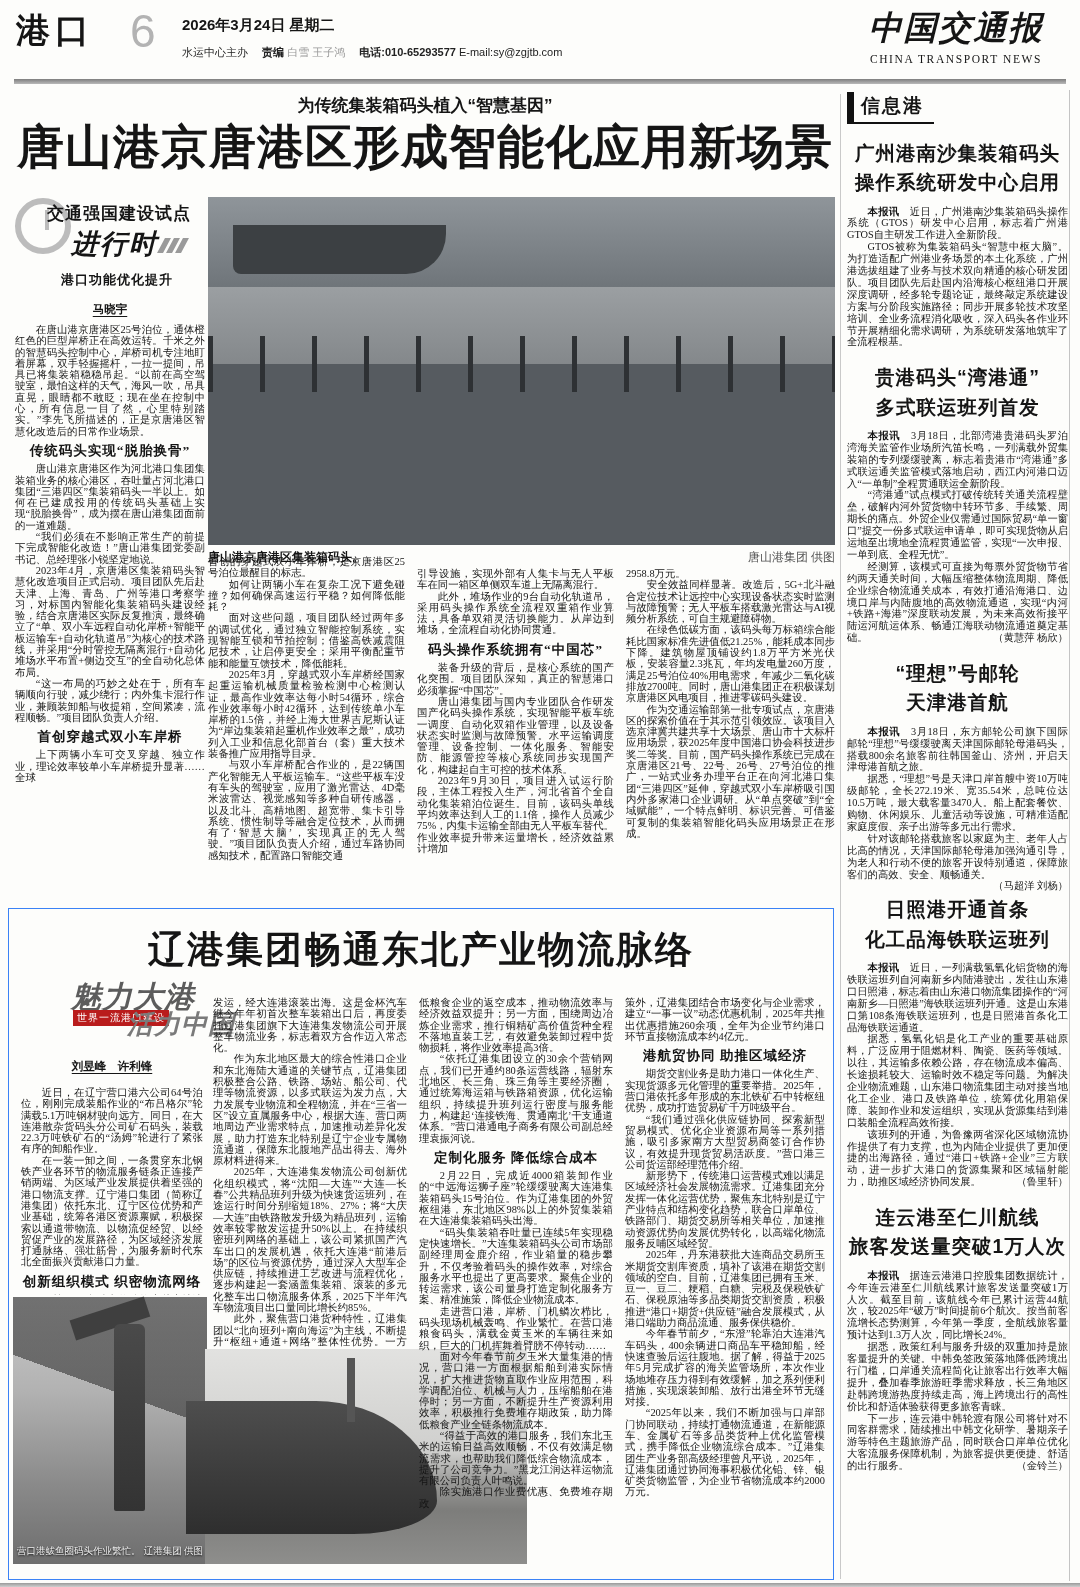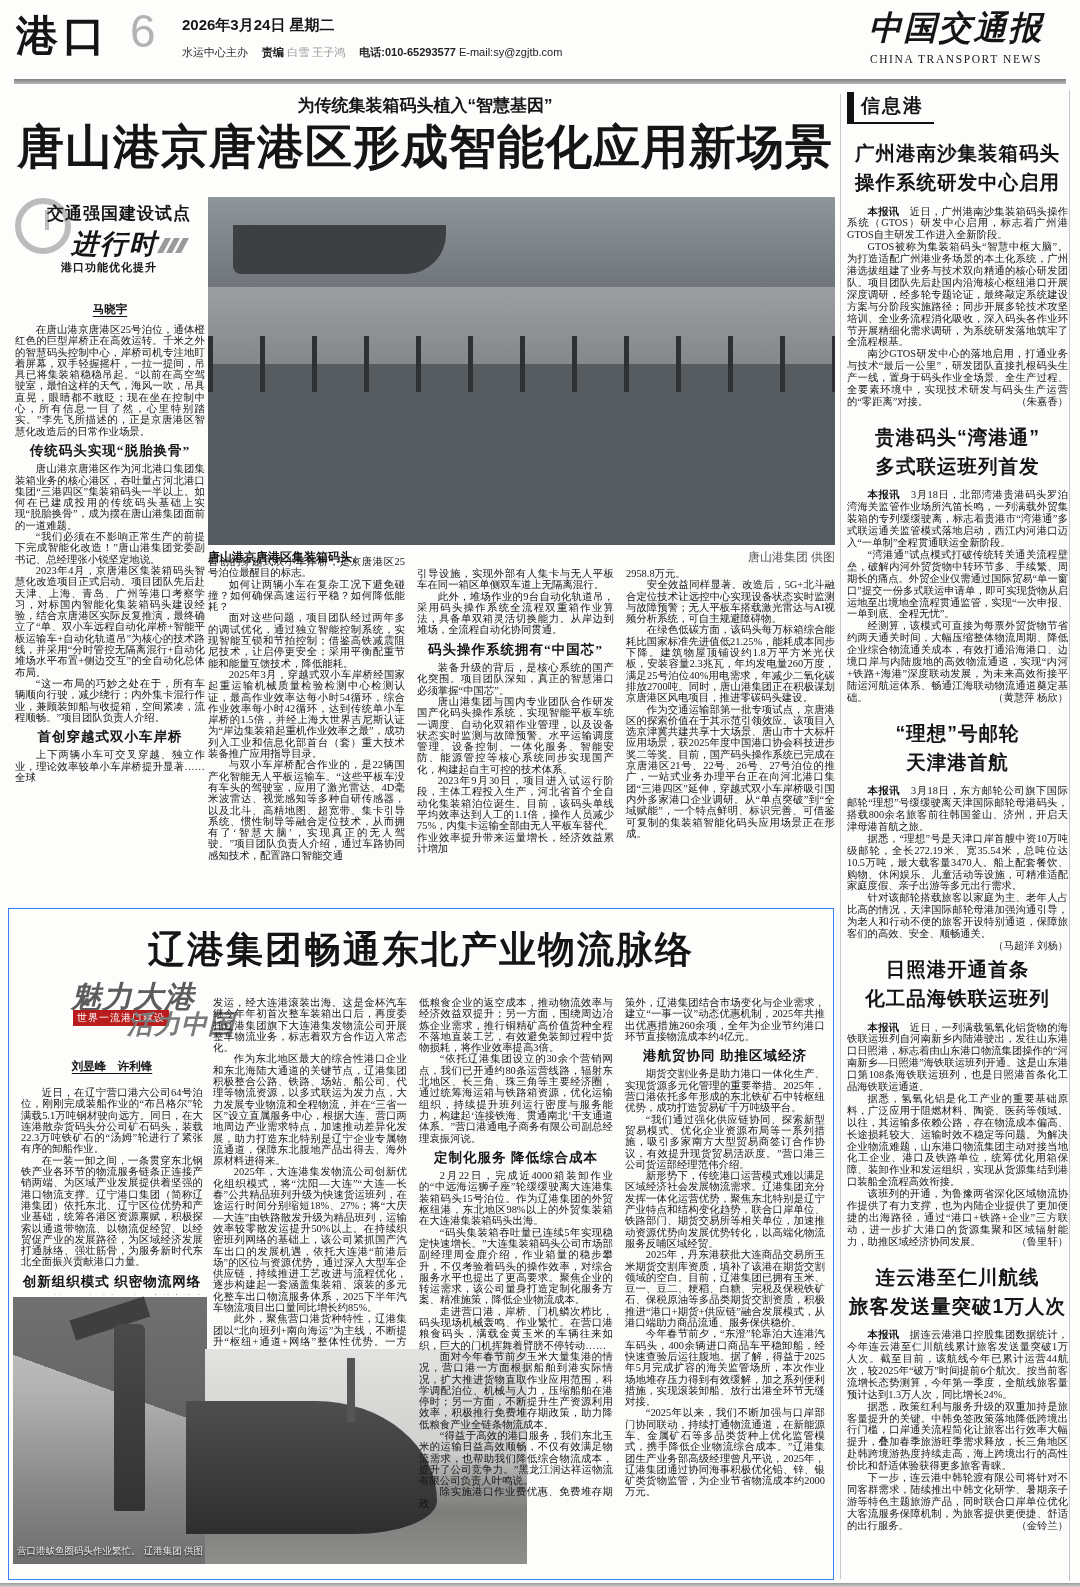--- a/index.html
+++ b/index.html
@@ -2,21 +2,21 @@
 <html><head>
 <meta charset="utf-8">
 <style>
   html,body{margin:0;padding:0;background:#e8e8e6;}
   .page{position:relative;width:1080px;height:1587px;background:#fdfdfb;margin:0 auto;overflow:hidden;
         font-family:"Liberation Serif","DejaVu Serif",serif;color:#151515;}
   [data-name]{box-sizing:border-box;}
 
   
   .m-section{position:absolute;left:16px;top:8px;font-family:"Liberation Sans","DejaVu Sans",sans-serif;
-             font-weight:900;font-size:42px;letter-spacing:5px;}
+             font-weight:900;font-size:34px;letter-spacing:5px;}
   .m-page{position:absolute;left:130px;top:4px;font-family:"Liberation Sans","DejaVu Sans",sans-serif;
           font-weight:300;font-size:46px;color:#b3b3b3;}
   .m-date{position:absolute;left:182px;top:16px;font-weight:bold;font-size:15px;
           font-family:"Liberation Sans","DejaVu Sans",sans-serif;}
   .m-info{position:absolute;left:182px;top:45px;font-size:11px;color:#222;
           font-family:"Liberation Sans","DejaVu Sans",sans-serif;}
   .m-info .lt{color:#999;}
   .m-brand{position:absolute;right:14px;top:6px;width:220px;text-align:center;}
   .m-brand .cn{font-size:33px;font-weight:bold;font-style:italic;letter-spacing:2px;}
   .m-brand .en{font-size:11.5px;letter-spacing:1.6px;margin-top:2px;}
@@ -38,21 +38,21 @@
   .badge{position:absolute;left:15px;top:196px;width:192px;height:96px;}
   .badge-circle{position:absolute;left:0;top:2px;width:56px;height:56px;border:6px solid #bcbcbc;
                 border-radius:50%;}
   .badge-hand{position:absolute;left:30px;top:14px;width:4px;height:20px;background:#bcbcbc;}
   .badge-l1{position:absolute;left:32px;top:6px;font-family:"Liberation Sans","DejaVu Sans",sans-serif;
             font-weight:900;font-size:17px;letter-spacing:1px;}
   .badge-l2{position:absolute;left:56px;top:30px;font-weight:900;font-style:italic;font-size:27px;
             letter-spacing:2px;font-family:"Liberation Sans","DejaVu Sans",sans-serif;}
   .badge-l2 .sl{display:inline-block;width:6px;height:15px;background:#9a9a9a;
                 transform:skewX(-28deg);margin-left:3px;}
-  .badge-l3{position:absolute;left:46px;top:64px;font-weight:bold;font-size:11px;
+  .badge-l3{position:absolute;left:46px;top:75px;font-weight:bold;font-size:13px;
             font-family:Liberation Sans, sans-serif;letter-spacing:1px;}
 
   .author-line{text-align:center;font-size:11.5px;font-weight:bold;
                text-decoration:underline;text-underline-offset:3px;}
   .author1{position:absolute;left:15px;top:302px;width:190px;}
 
   .ncol{position:absolute;overflow:hidden;font-size:10.4px;line-height:11.3px;text-align:justify;}
   .ncol1{left:15px;top:324px;width:190px;height:581px;}
   .ncol2{left:208px;top:556px;width:197px;height:339px;}
   .ncol3{left:417px;top:568px;width:197px;height:339px;}
@@ -267,21 +267,20 @@
   </div>
 
   <div class="sidebar" data-name="info-port-sidebar">
     <div class="info-label" data-name="sidebar-header">信息港</div>
     <div id="sidebar-articles" data-name="sidebar-article-list">
         <div class="s-article" data-name="sidebar-article">
           <div class="s-title" data-name="sidebar-article-title">广州港南沙集装箱码头<br>操作系统研发中心启用</div>
           <div class="s-body" data-name="sidebar-article-body">
             <p class="blk-lead" data-name="article-paragraph"><b data-name="lead-label">本报讯</b>　近日，广州港南沙集装箱码头操作系统（GTOS）研发中心启用，标志着广州港GTOS自主研发工作进入全新阶段。</p>
             <p class="blk-p" data-name="article-paragraph">GTOS被称为集装箱码头“智慧中枢大脑”。为打造适配广州港业务场景的本土化系统，广州港选拔组建了业务与技术双向精通的核心研发团队。项目团队先后赴国内沿海核心枢纽港口开展深度调研，经多轮专题论证，最终敲定系统建设方案与分阶段实施路径；同步开展多轮技术攻坚培训、全业务流程消化吸收，深入码头各作业环节开展精细化需求调研，为系统研发落地筑牢了全流程根基。</p>
-            <p class="blk-p" data-name="article-paragraph">南沙GTOS研发中心的落地启用，打通业务与技术“最后一公里”，研发团队直接扎根码头生产一线，置身于码头作业全场景、全生产过程、全要素环境中，实现技术研发与码头生产运营的“零距离”对接。<span class="byline" data-name="byline">（朱嘉香）</span></p>
           </div>
         </div>
         <div class="s-article" data-name="sidebar-article">
           <div class="s-title" data-name="sidebar-article-title">贵港码头“湾港通”<br>多式联运班列首发</div>
           <div class="s-body" data-name="sidebar-article-body">
             <p class="blk-lead" data-name="article-paragraph"><b data-name="lead-label">本报讯</b>　3月18日，北部湾港贵港码头罗泊湾海关监管作业场所汽笛长鸣，一列满载外贸集装箱的专列缓缓驶离，标志着贵港市“湾港通”多式联运通关监管模式落地启动，西江内河港口迈入“一单制”全程贯通联运全新阶段。</p>
             <p class="blk-p" data-name="article-paragraph">“湾港通”试点模式打破传统转关通关流程壁垒，破解内河外贸货物中转环节多、手续繁、周期长的痛点。外贸企业仅需通过国际贸易“单一窗口”提交一份多式联运申请单，即可实现货物从启运地至出境地全流程贯通监管，实现“一次申报、一单到底、全程无忧”。</p>
             <p class="blk-p" data-name="article-paragraph">经测算，该模式可直接为每票外贸货物节省约两天通关时间，大幅压缩整体物流周期、降低企业综合物流通关成本，有效打通沿海港口、边境口岸与内陆腹地的高效物流通道，实现“内河+铁路+海港”深度联动发展，为未来高效衔接平陆运河航运体系、畅通江海联动物流通道奠定基础。<span class="byline" data-name="byline">（黄慧萍 杨欣）</span></p>
           </div>
         </div>

